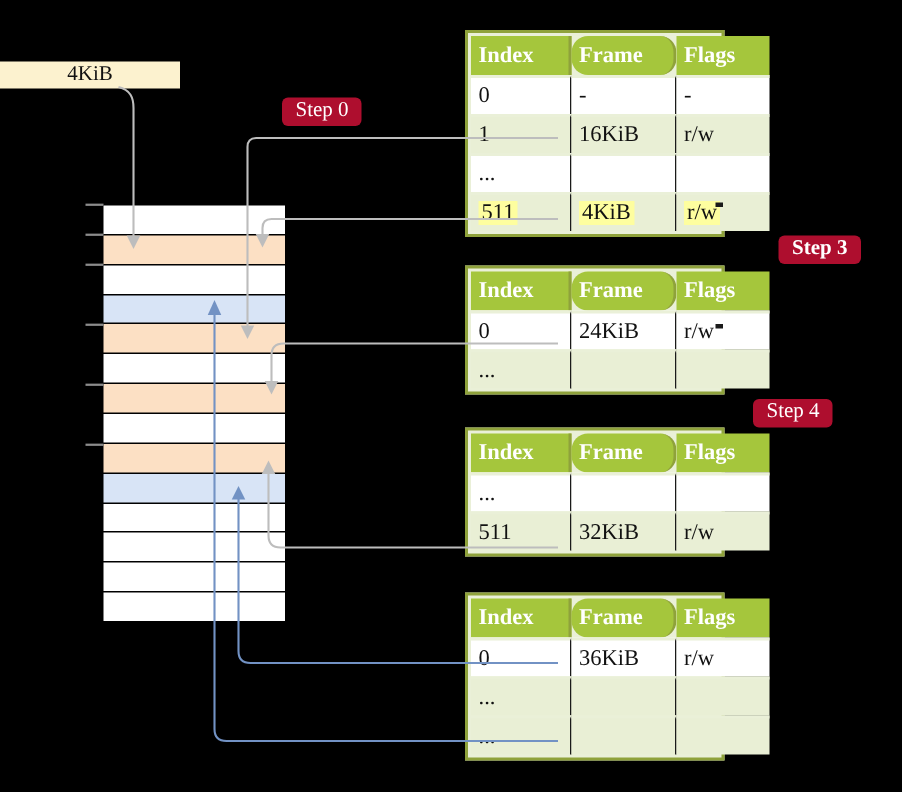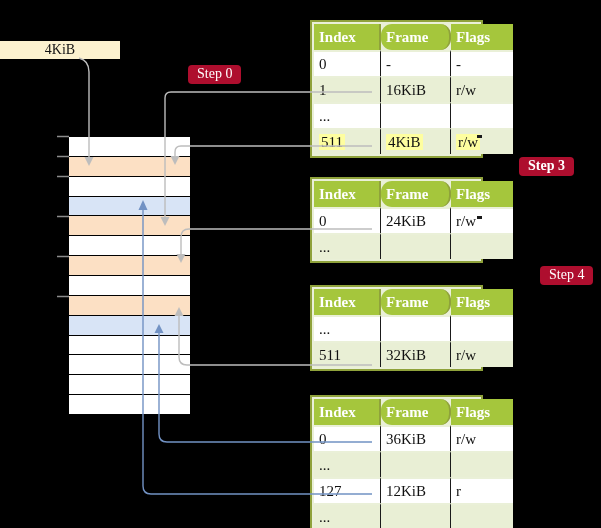--- a/index.html
+++ b/index.html
@@ -24,21 +24,21 @@
     text-align:center;
   }
   
   .badge{
     position:absolute;background:#AE0E2E;color:#fff;font-size:14px;
     line-height:16px;padding:1px 9px 2px;border-radius:4px;white-space:nowrap;
   }
   #badge-step0{left:188px;top:41px;margin-top:24px;}
   #badge-steps12{left:508px;top:20px;border-top-right-radius:0;border-bottom-right-radius:0;}
   #badge-step3{left:519px;top:157px;font-weight:bold;}
-  #badge-step4{left:540px;top:266px;}
+  #badge-step4{left:502px;top:266px;}
   
   .ptable{
     position:absolute;left:310px;border:2px solid #8FA23B;background:#EAF0D8;
     padding:2px;box-sizing:border-box;width:173px;
   }
   #t1{top:20px;} #t2{top:177px;} #t3{top:285px;} #t4{top:395px;}
   .ptable table{border-collapse:separate;border-spacing:0;table-layout:fixed;width:165px;}
   .ptable th{
     background:#A5C63C;color:#fff;font-weight:bold;font-size:15px;
     text-align:left;padding:3px 5px;height:20px;box-sizing:content-box;
@@ -172,25 +172,20 @@
       </tr>
       <tr>
         <td>0</td>
         <td>36KiB</td>
         <td>r/w</td>
       </tr>
       <tr class="shade">
         <td>...</td>
         <td></td>
         <td></td>
-      </tr>
-      <tr>
-        <td>127</td>
-        <td>12KiB</td>
-        <td>r</td>
       </tr>
       <tr class="shade">
         <td>...</td>
         <td></td>
         <td></td>
       </tr>
     </tbody>
       </table>
   </div>
 

